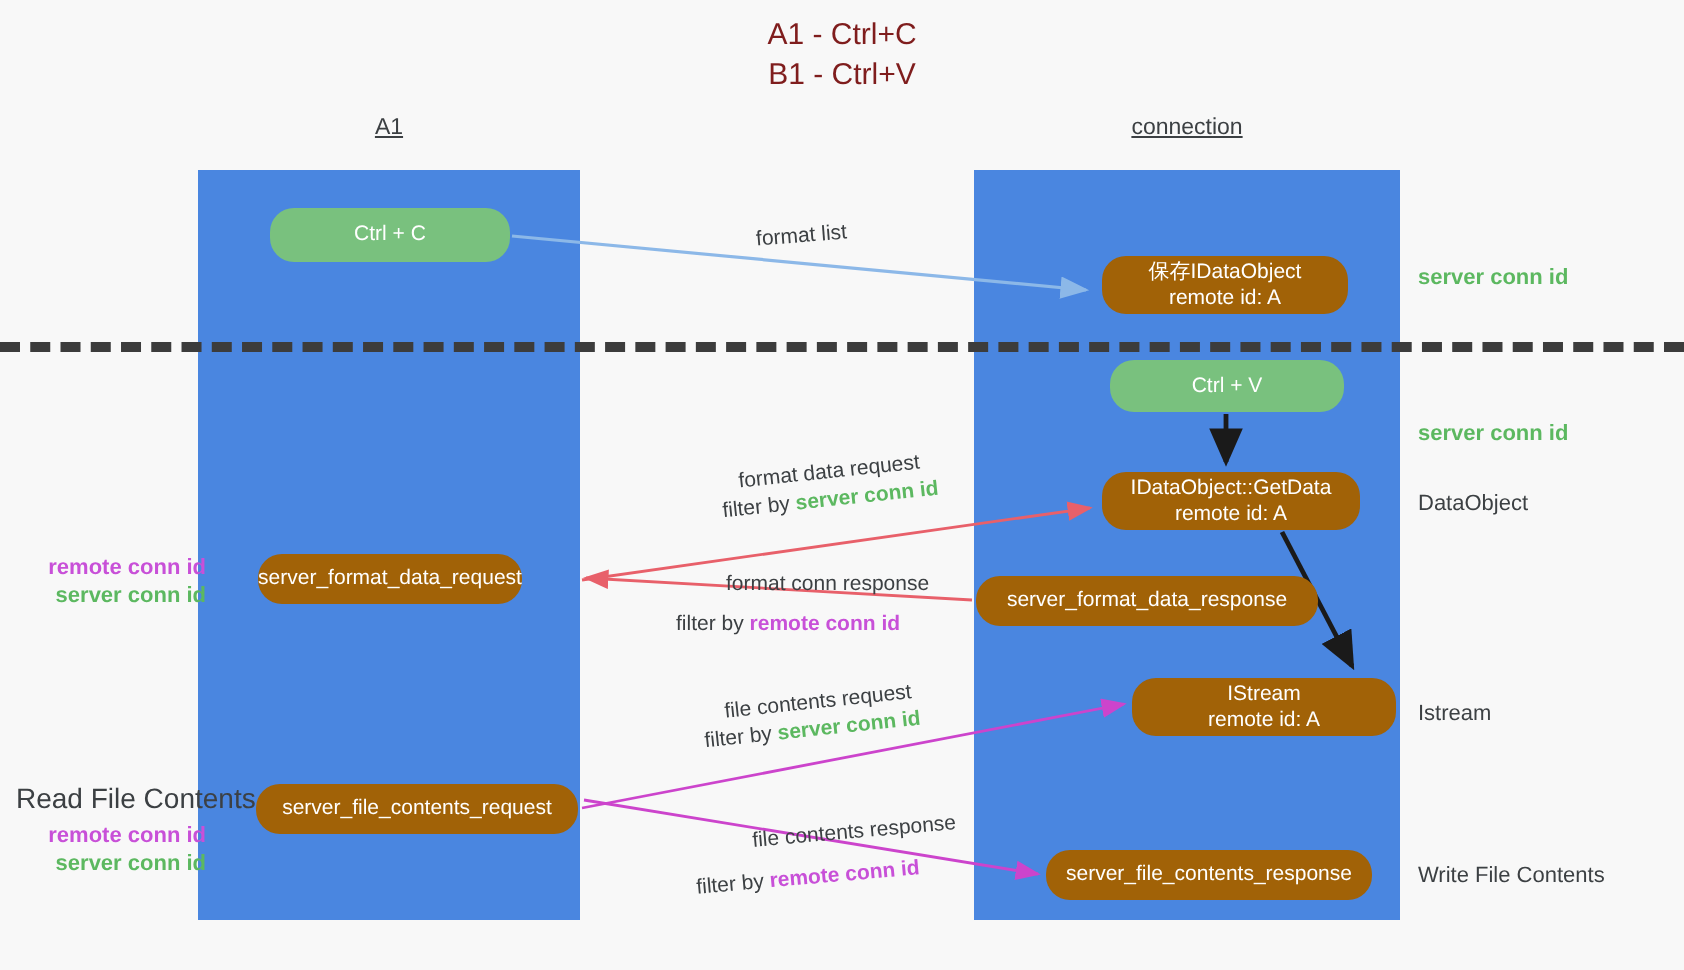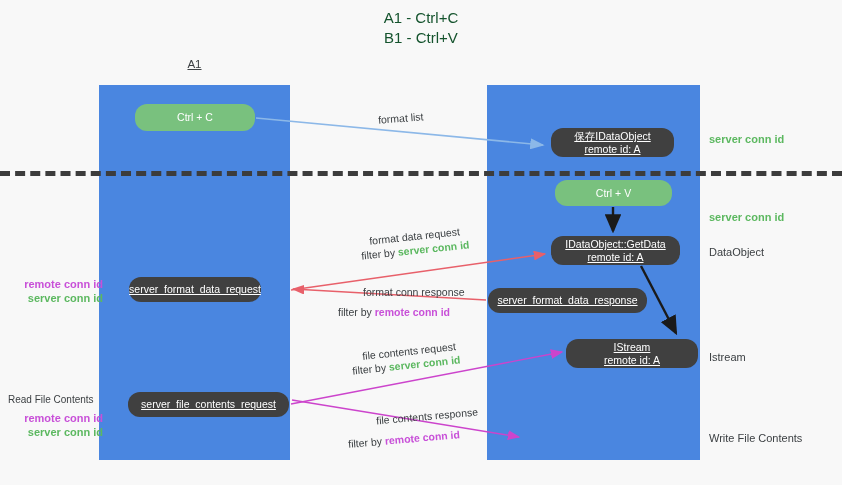--- a/index.html
+++ b/index.html
@@ -12,21 +12,21 @@
     color:#3c4043;
   }
   .canvas{position:absolute;inset:0;}
   .abs{position:absolute;}
 
   
   #title{
     left:0;top:8px;width:842px;
     text-align:center;
     font-size:15px;line-height:20px;
-    color:#14532d;
+    color:#7f1d1d;
     white-space:pre;
   }
 
   
   .col-head{
     text-align:center;font-size:11.5px;line-height:14px;color:#3c4043;text-decoration:underline;
   }
   #head-a1{left:99px;top:57px;width:191px;}
   #head-b1{left:487px;top:57px;width:213px;}
 
@@ -46,46 +46,46 @@
     box-sizing:border-box;
     display:flex;align-items:center;justify-content:center;
     text-align:center;
     color:#ffffff;
     font-size:10.5px;line-height:12.5px;
     padding:2px 4px;
     white-space:pre-line;
     border-radius:12px;
   }
   .green{background:#79c17e;}
-  .orange{background:#404040;text-decoration:underline;}
+  .orange{background:#a16207;}
 
   #n-ctrlc{left:135px;top:104px;width:120px;height:27px;}
   #n-save-ido{left:551px;top:128px;width:123px;height:29px;}
   #n-ctrlv{left:555px;top:180px;width:117px;height:26px;}
   #n-getdata{left:551px;top:236px;width:129px;height:29px;}
   #n-istream{left:566px;top:339px;width:132px;height:29px;}
   #n-sfdreq{left:129px;top:277px;width:132px;height:25px;}
-  #n-sfdresp{left:488px;top:288px;width:159px;height:25px;}
+  #n-sfdresp{left:488px;top:288px;width:171px;height:25px;}
   #n-sfcreq{left:128px;top:392px;width:161px;height:25px;text-align:center;}
   #n-sfcresp{left:523px;top:425px;width:163px;height:25px;}
 
   
   .side-label{font-size:11px;line-height:14px;color:#3c4043;}
   .green-txt{color:#5cb860;font-weight:bold;}
   .magenta-txt{color:#c850d8;font-weight:bold;}
 
   #lbl-srv1{left:709px;top:132px;}
   #lbl-srv2{left:709px;top:210px;}
   #lbl-dataobject{left:709px;top:245px;}
   #lbl-istream{left:709px;top:350px;}
   #lbl-writefc{left:709px;top:431px;}
 
   
   #lbl-left-conn{left:8px;top:277px;width:95px;text-align:right;font-size:11px;line-height:14px;}
-  #lbl-readfc{left:8px;top:392px;width:180px;text-align:left;font-size:10px;line-height:15px;}
+  #lbl-readfc{left:8px;top:392px;width:180px;text-align:left;font-size:14px;line-height:15px;}
   #lbl-left-conn2{left:8px;top:411px;width:95px;text-align:right;font-size:11px;line-height:14px;}
 
   
   .edge-lbl{
     font-size:10.5px;line-height:14px;color:#3c4043;white-space:nowrap;
   }
 
   #t-formatlist{left:378px;top:111px;transform:rotate(-4.5deg);}
   #t-fdreq{left:369px;top:229px;transform:rotate(-6deg);}
   #t-fdreq2{left:361px;top:243px;transform:rotate(-6deg);}
@@ -137,35 +137,37 @@
     <line x1="292" y1="400" x2="519" y2="437" stroke="#cc44cc" stroke-width="1.4" marker-end="url(#ah-mag)"></line>
   </svg>
 
   <div class="abs" id="title">A1 - Ctrl+C
 B1 - Ctrl+V</div>
 
   <div class="abs col-head" id="head-a1">
     <div>A1</div>
   </div>
   <div class="abs col-head" id="head-b1">
+    <div>connection</div>
   </div>
 
   <div class="abs" id="dashed"></div>
 
   <div class="abs node green" id="n-ctrlc">Ctrl + C</div>
   <div class="abs node orange" id="n-save-ido">保存IDataObject
 remote id: A</div>
   <div class="abs node green" id="n-ctrlv">Ctrl + V</div>
   <div class="abs node orange" id="n-getdata">IDataObject::GetData
 remote id: A</div>
   <div class="abs node orange" id="n-istream">IStream
 remote id: A</div>
   <div class="abs node orange" id="n-sfdreq">server_format_data_request</div>
   <div class="abs node orange" id="n-sfdresp">server_format_data_response</div>
   <div class="abs node orange" id="n-sfcreq">server_file_contents_request</div>
+  <div class="abs node orange" id="n-sfcresp">server_file_contents_response</div>
 
   <div class="abs side-label green-txt" id="lbl-srv1">server conn id</div>
   <div class="abs side-label green-txt" id="lbl-srv2">server conn id</div>
   <div class="abs side-label" id="lbl-dataobject">DataObject</div>
   <div class="abs side-label" id="lbl-istream">Istream</div>
   <div class="abs side-label" id="lbl-writefc">Write File Contents</div>
 
   <div class="abs" id="lbl-left-conn">
     <div class="magenta-txt">remote conn id</div>
     <div class="green-txt">server conn id</div>

